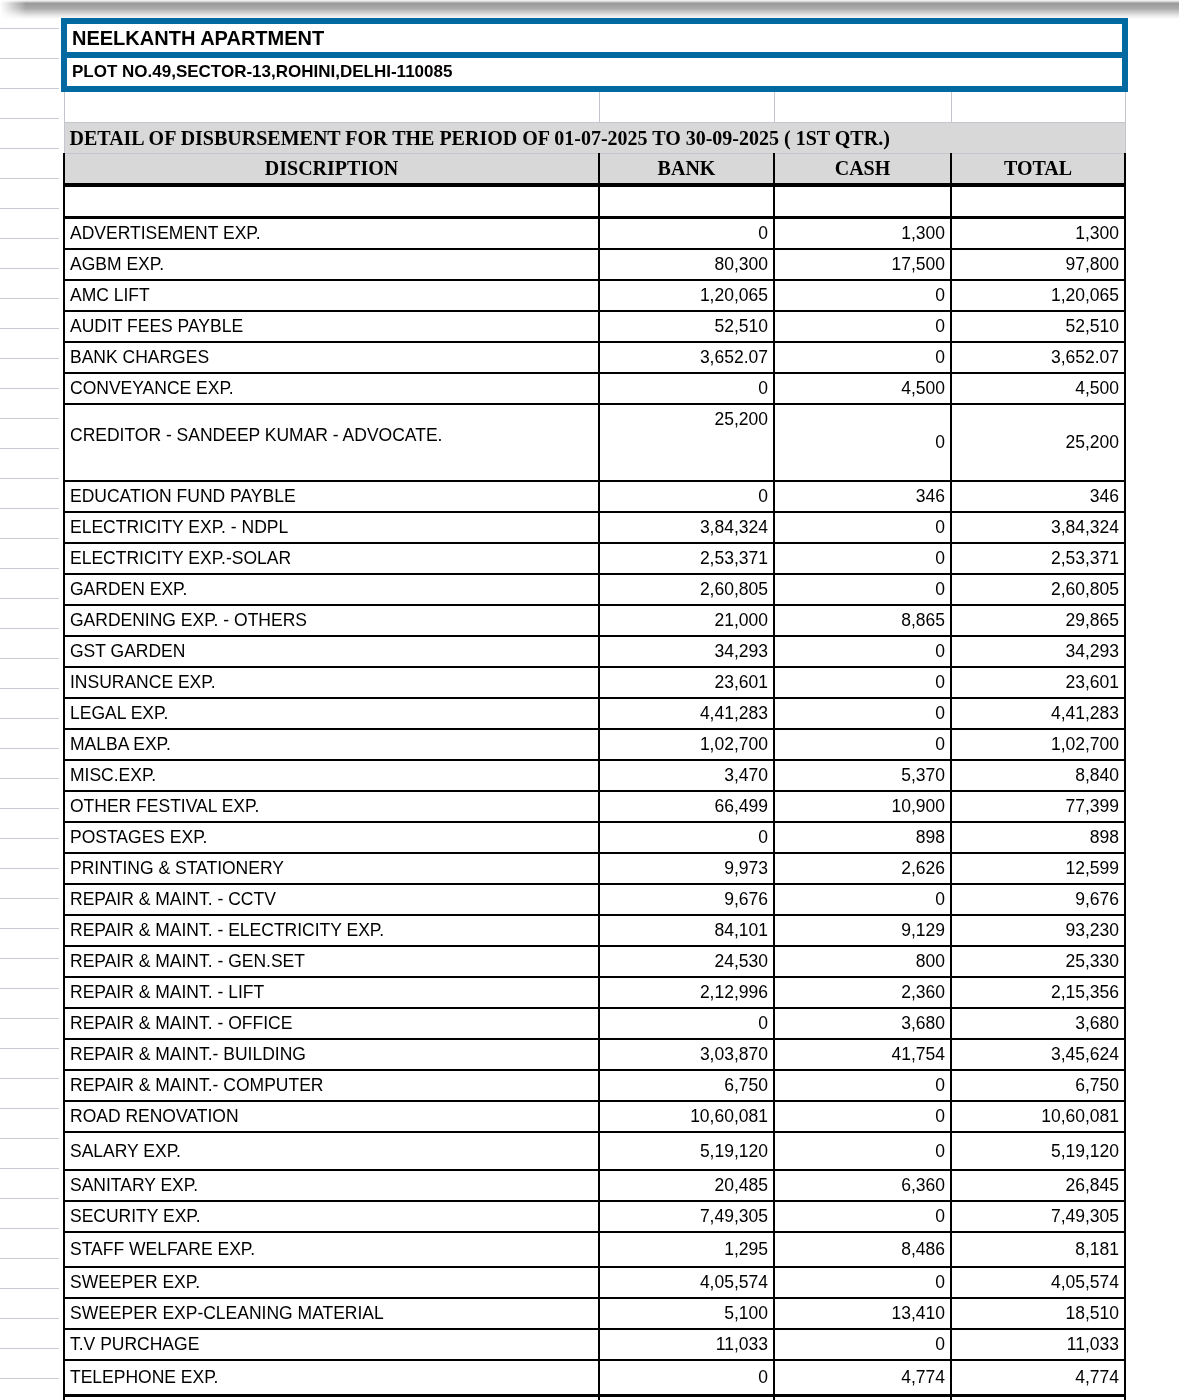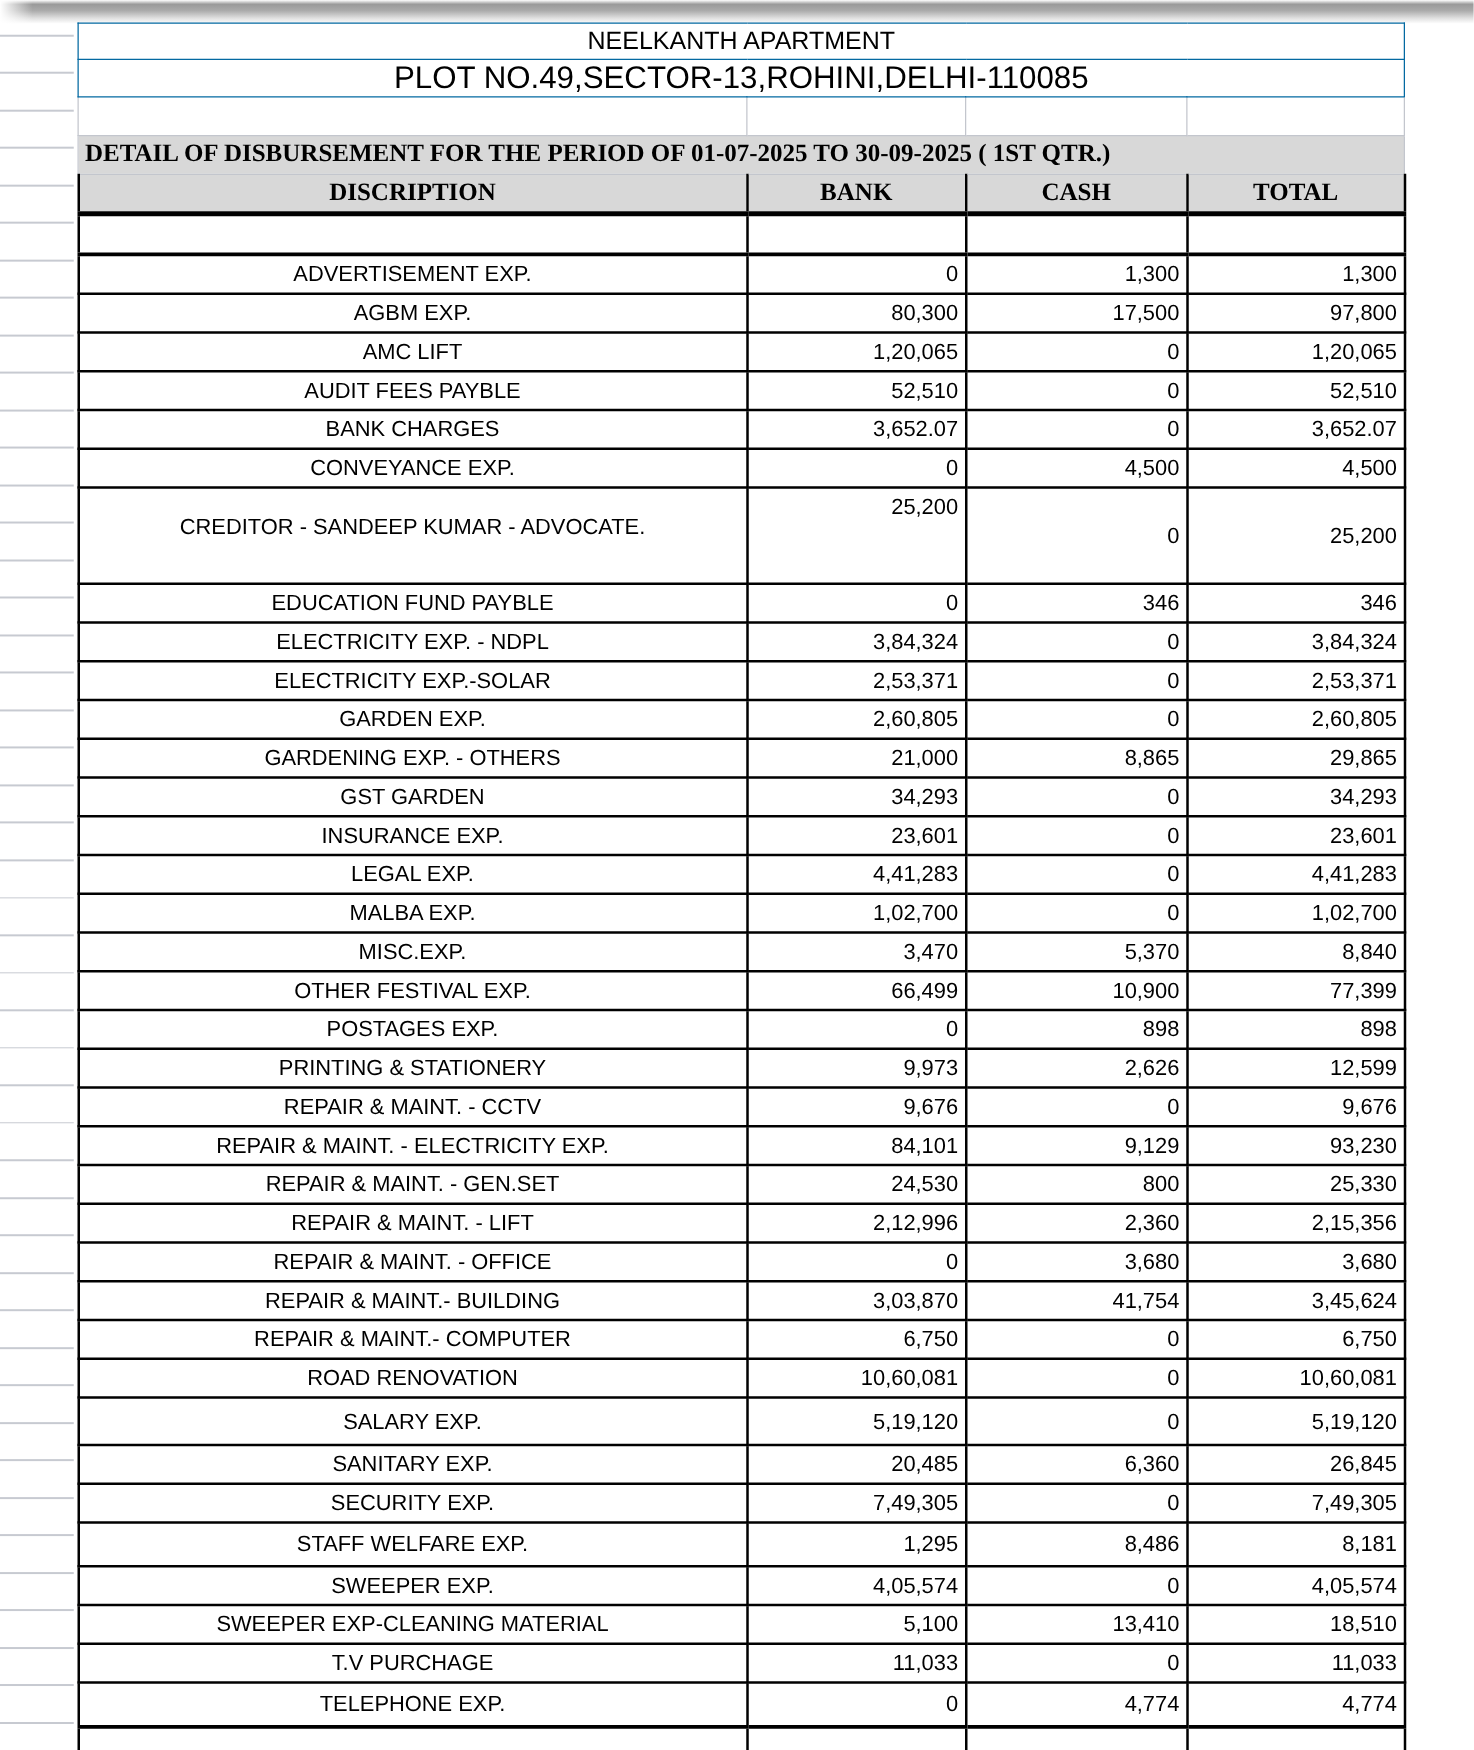--- a/index.html
+++ b/index.html
@@ -27,44 +27,44 @@
     position:absolute;left:61px;top:18px;width:1061px;
     border-collapse:collapse;table-layout:fixed;
   }
   td,th{
     padding:0 5px;font-size:17.5px;line-height:1.15;
     overflow:hidden;white-space:nowrap;vertical-align:middle;
     font-weight:normal;
   }
   
   .title-row td{
-    height:28px;border:1px solid #0369a1;
-    font-weight:normal;font-size:20px;text-align:center;
-  }
-  .title-row.sub td{font-size:25px;}
+    height:28px;border:6px solid #0369a1;
+    font-weight:bold;font-size:20px;
+  }
+  .title-row.sub td{font-size:17px;}
   
   .grid-row td{height:30px;border:1px solid #c3c6cd;}
   
   .band-row td{
     height:30px;background:#d8d8d8;border:1px solid #c3c6cd;
     font-family:"Liberation Serif",serif;font-weight:bold;font-size:20px;
     text-align:left;
   }
   
   .header-row th{
     height:29px;background:#d8d8d8;
     border:2px solid #000;border-top:1px solid #c3c6cd;border-bottom:4px solid #000;
     font-family:"Liberation Serif",serif;font-weight:bold;font-size:20px;
     text-align:center;
   }
   
   .spacer-row td{height:29px;border:2px solid #000;border-bottom:3px solid #000;}
   
   .data-row td{height:29px;border:2px solid #000;}
-  .data-row td.desc{text-align:center;border-radius:15px;}
+  .data-row td.desc{text-align:left;border-radius:15px;}
   .data-row td.num{text-align:right;}
   .row-xl td{height:55px;}
   .row-xl td.desc{vertical-align:top;padding-top:20px;}
   .row-xl td.bank{vertical-align:top;padding-top:4px;}
   .row-lg td{height:36px;}
   .row-md td{height:33px;}
   
   .gap-row td{height:25px;border:2px solid #000;border-top:3px solid #000;}
   
   .total-row td{

